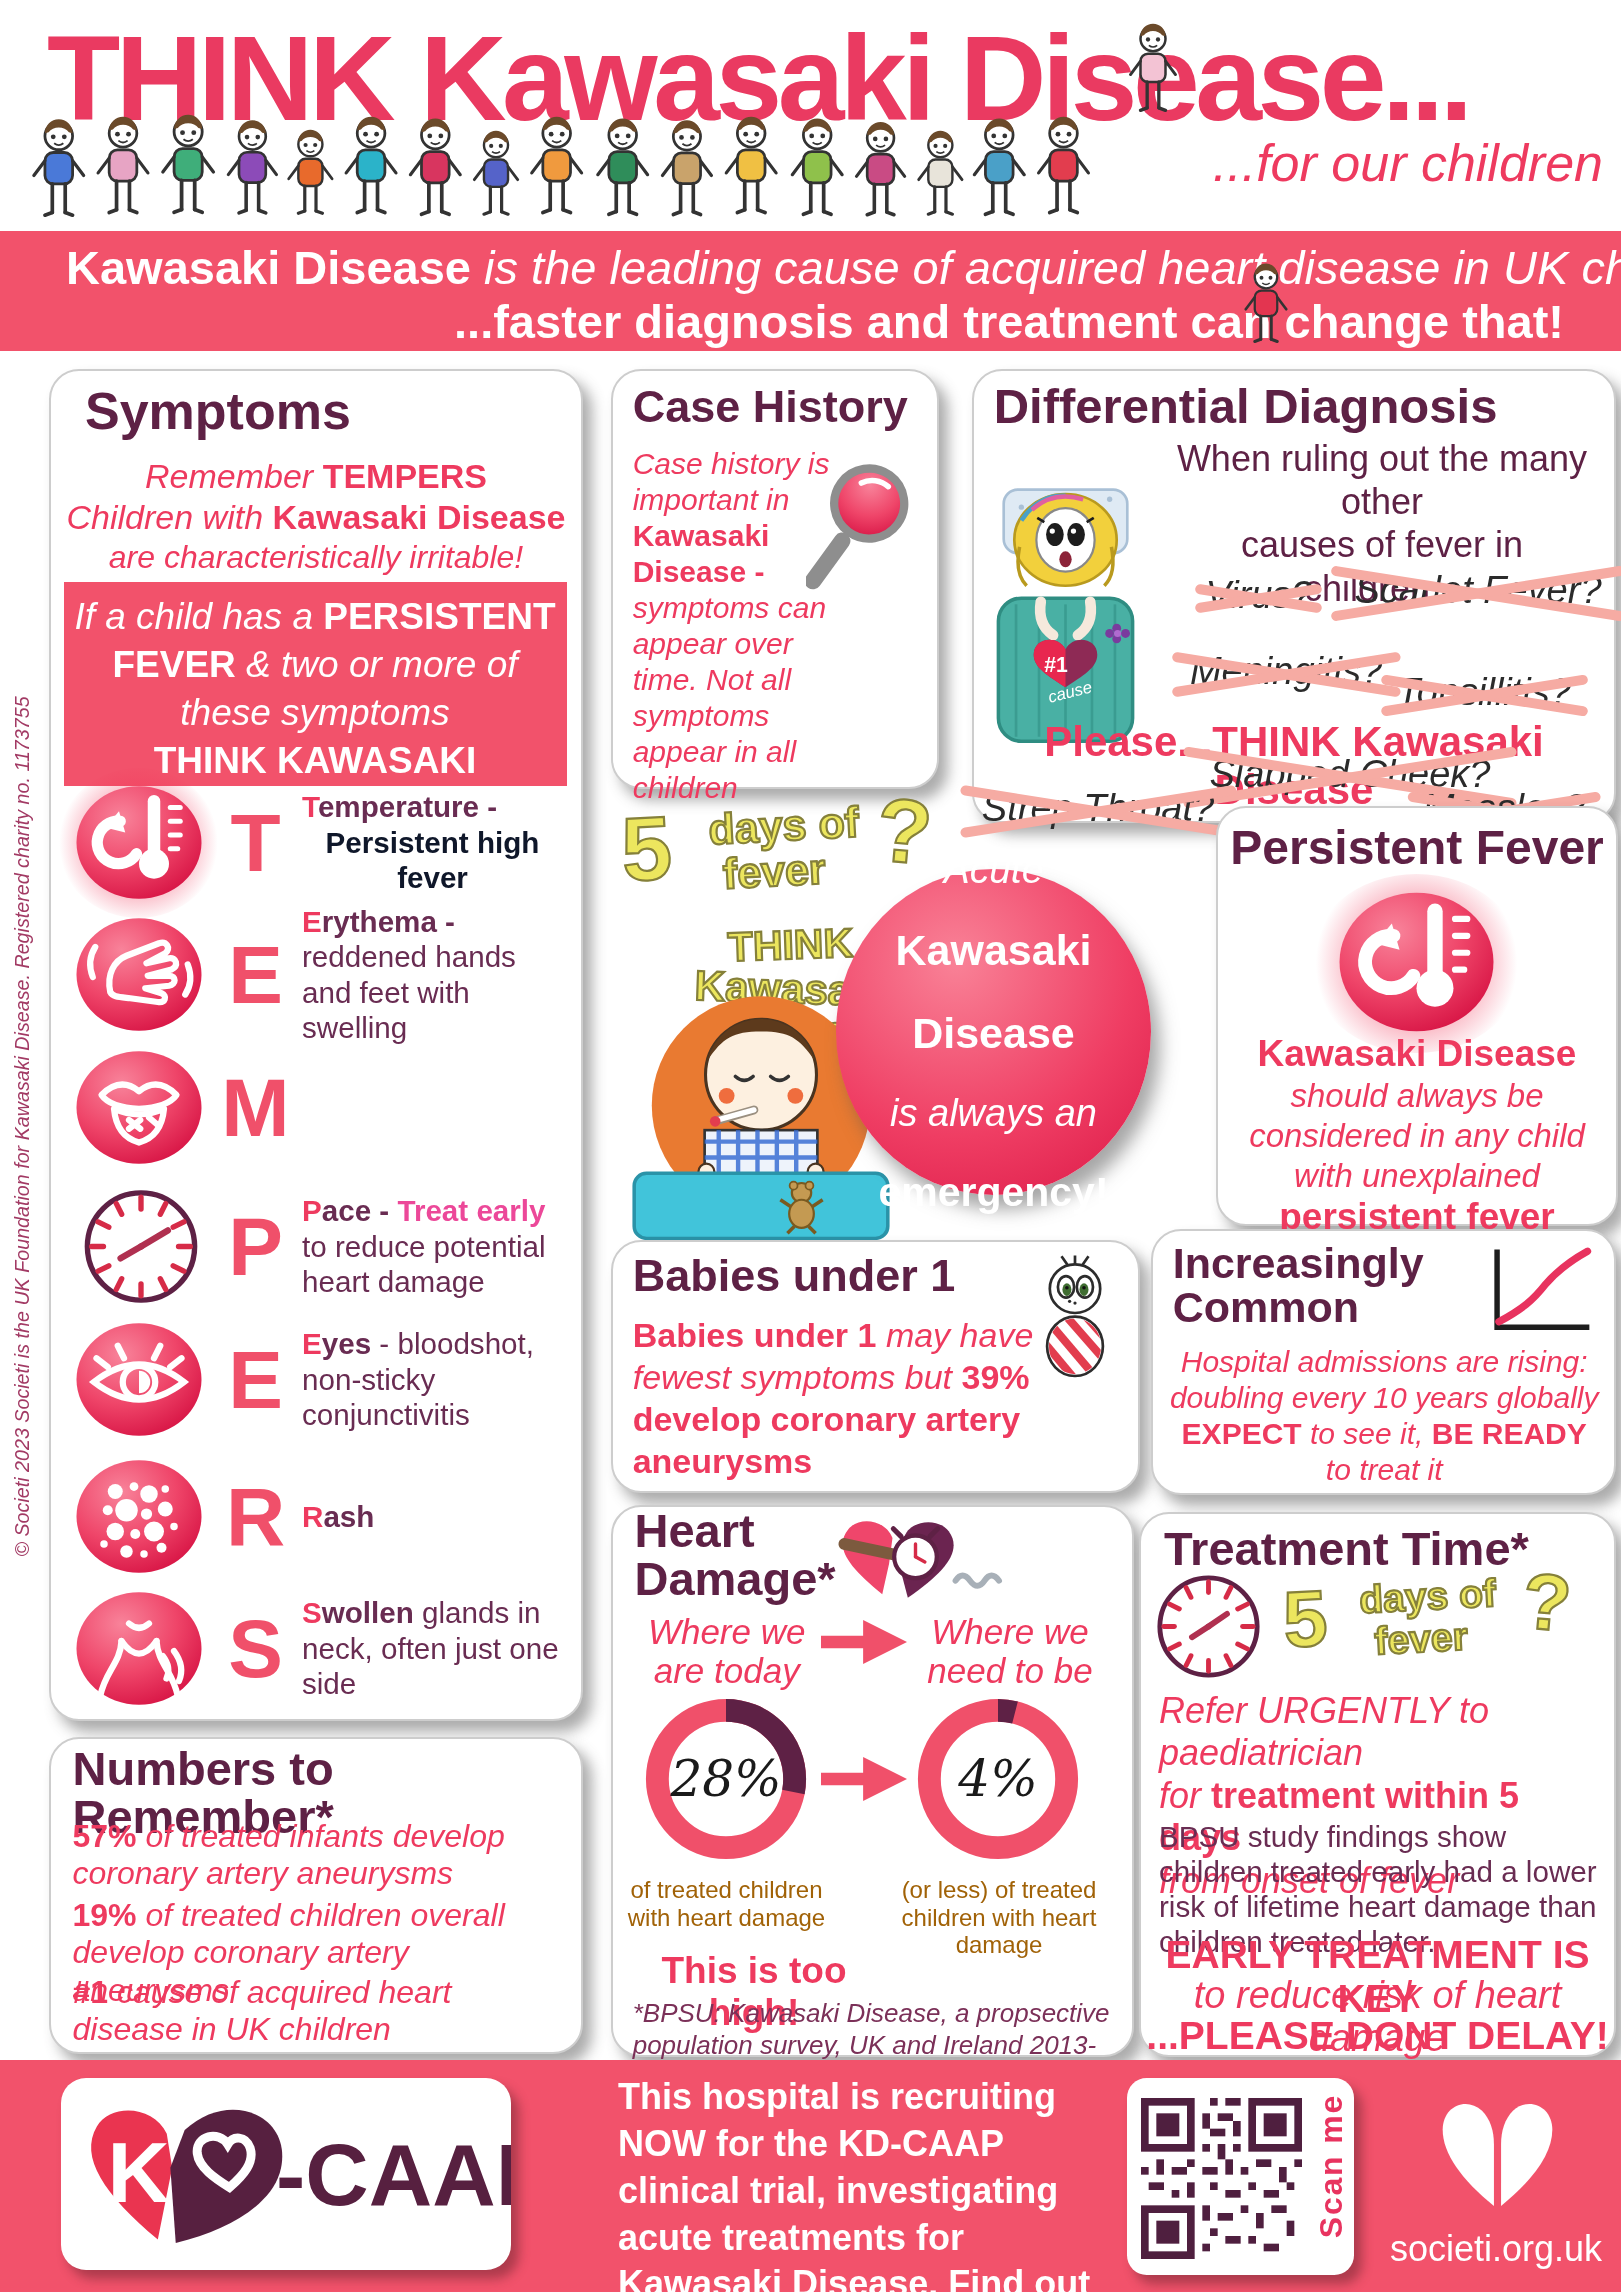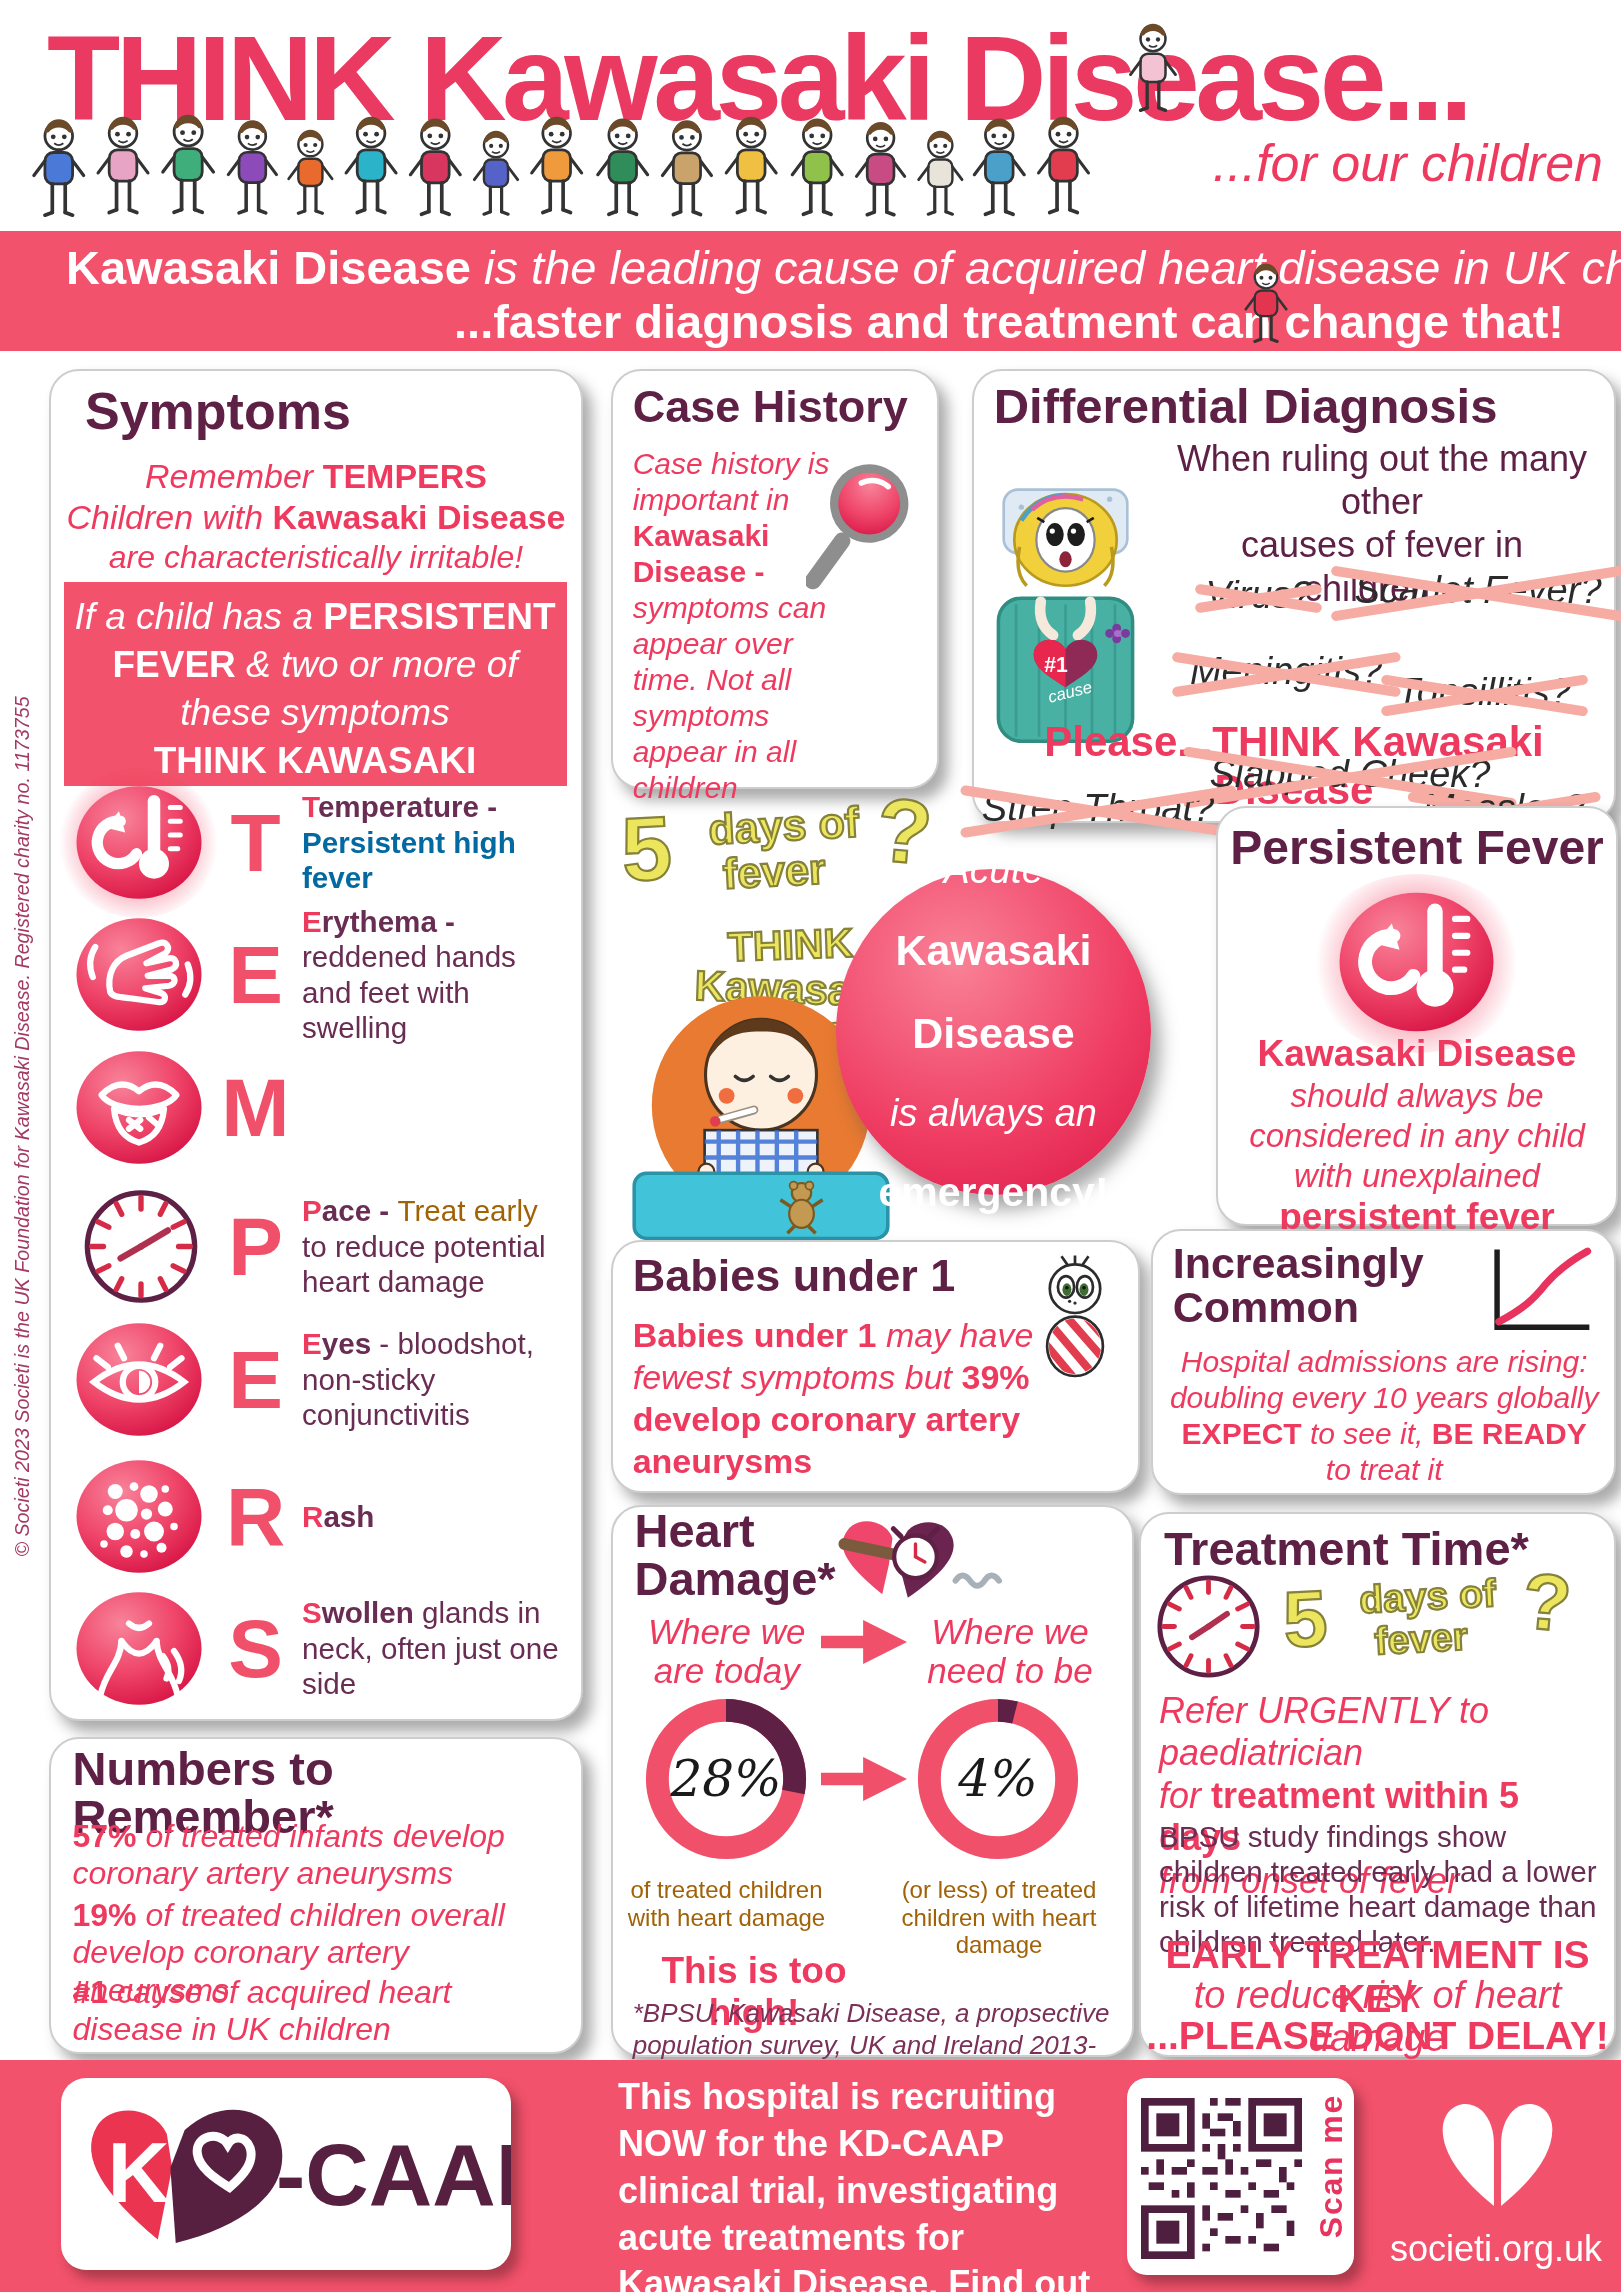--- a/index.html
+++ b/index.html
@@ -23,22 +23,22 @@
   
   .sym-sub{left:0;width:100%;text-align:center;color:#ee3a5f;font-size:34px;line-height:1.15;}
   .sym-alert{left:12.5px;top:211px;width:503px;height:204px;background:#f2526b;color:#fff;
     text-align:center;font-size:37px;line-height:1.3;padding-top:10.7px;box-sizing:border-box;}
   .srow{position:absolute;left:18px;width:494px;height:133px;display:flex;align-items:center;}
   .sicon{width:140px;height:125px;flex:0 0 140px;position:relative;}
   .sletter{width:93px;flex:0 0 93px;text-align:center;font-size:82px;font-weight:800;color:#f0506a;}
   .stext{flex:1;font-size:29.6px;color:#692c52;line-height:1.2;}
   .stext .ini{color:#ee3a5f;font-weight:800;}
   .stext .wrd{font-weight:800;}
-  .pinkblock{display:block;color:#0369a1;font-weight:800;}
-  .pinkinline{color:#a16207;font-weight:400;}
+  .pinkblock{display:block;color:#0f172a;font-weight:800;text-align:center;}
+  .pinkinline{color:#ec4899;font-weight:700;}
   .glowbg{position:absolute;border-radius:50%;background:radial-gradient(circle,rgba(240,50,85,.55) 30%,rgba(240,50,85,0) 72%);}
   
   .numrow{position:absolute;left:21.5px;width:488px;font-size:32px;color:#ee3a5f;line-height:1.17;font-style:italic;}
   .numrow b{font-style:normal;font-weight:800;}
   
   .case-text{left:19.7px;top:75px;width:210px;font-size:30px;color:#ee3a5f;line-height:1.2;font-style:italic;}
   .case-text b{font-style:normal;font-weight:800;}
   
   .diff-intro{left:184px;top:66px;width:448px;text-align:center;font-size:36px;color:#5e2145;line-height:1.2;}
   .crossed{position:absolute;transform:translate(-50%,-50%);font-size:38px;font-style:italic;color:#2b2b2b;white-space:nowrap;}

